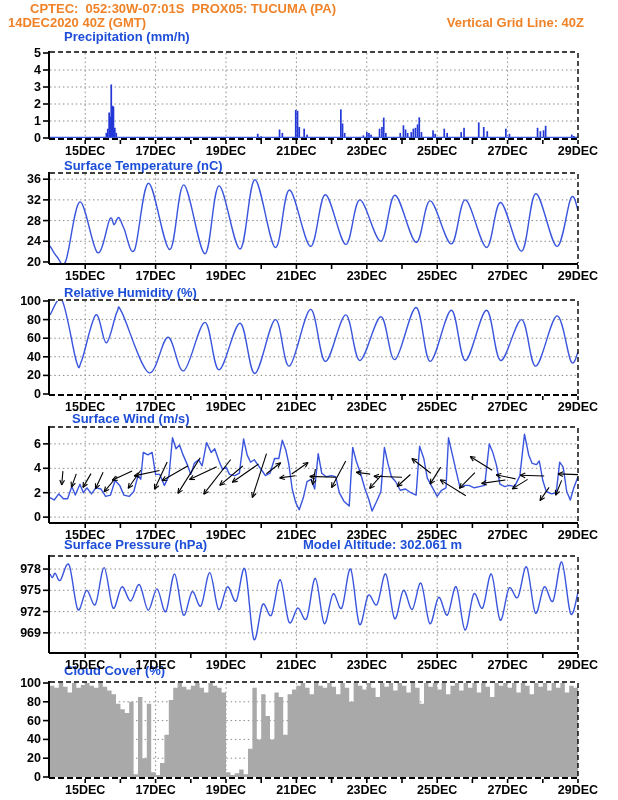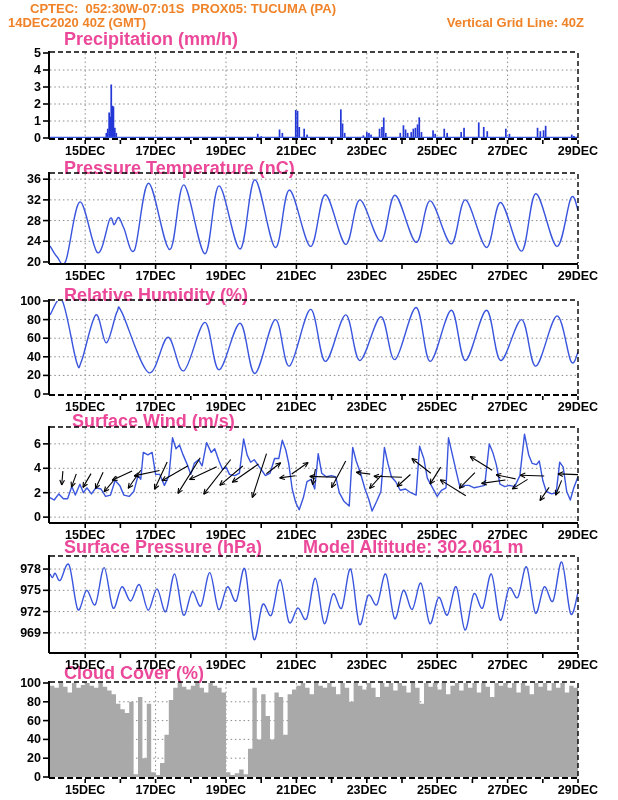--- a/index.html
+++ b/index.html
@@ -1,33 +1,33 @@
 <!DOCTYPE html>
 <html><head>
 <meta charset="utf-8">
 <style>
   html,body{margin:0;padding:0;background:#fff;}
   .page{position:relative;width:618px;height:800px;background:#fff;overflow:hidden;
         font-family:"Liberation Sans",sans-serif;font-weight:bold;}
   .hdr{position:absolute;font-size:13px;white-space:pre;color:#f08228;letter-spacing:0px;}
-  .ttl{position:absolute;font-size:18px;white-space:pre;color:#ec4899;}
+  .ttl{position:absolute;font-size:13px;white-space:pre;color:#1d4ed8;}
   .r{text-align:right;}
   svg{position:absolute;left:0;top:0;}
   text{font-family:"Liberation Sans",sans-serif;font-weight:bold;fill:#000;}
 </style>
 </head>
 <body>
 
 <div class="page">
   <div class="hdr" style="left:30px;top:1px;">CPTEC:  052:30W-07:01S  PROX05: TUCUMA (PA)</div>
   <div class="hdr" style="left:8px;top:15px;">14DEC2020 40Z (GMT)</div>
   <div class="hdr r" style="right:34px;top:15px;width:260px;">Vertical Grid Line: 40Z</div>
 
   <div class="ttl" style="left:64px;top:29px;">Precipitation (mm/h)</div>
-  <div class="ttl" style="left:64px;top:158px;">Pressure Temperature (nC)</div>
+  <div class="ttl" style="left:64px;top:158px;">Surface Temperature (nC)</div>
   <div class="ttl" style="left:64px;top:285px;">Relative Humidity (%)</div>
   <div class="ttl" style="left:72px;top:411px;text-align:center;">Surface Wind (m/s)</div>
   <div class="ttl" style="left:64px;top:537px;">Surface Pressure (hPa)</div>
   <div class="ttl" style="left:303px;top:537px;text-align:center;">Model Altitude: 302.061 m</div>
   <div class="ttl" style="left:64px;top:663px;">Cloud Cover (%)</div>
 
   <svg id="plots" width="618" height="800" viewBox="0 0 618 800">
       <g>
         <clipPath id="clip0">
           <rect x="50" y="53" width="528" height="85"></rect>

